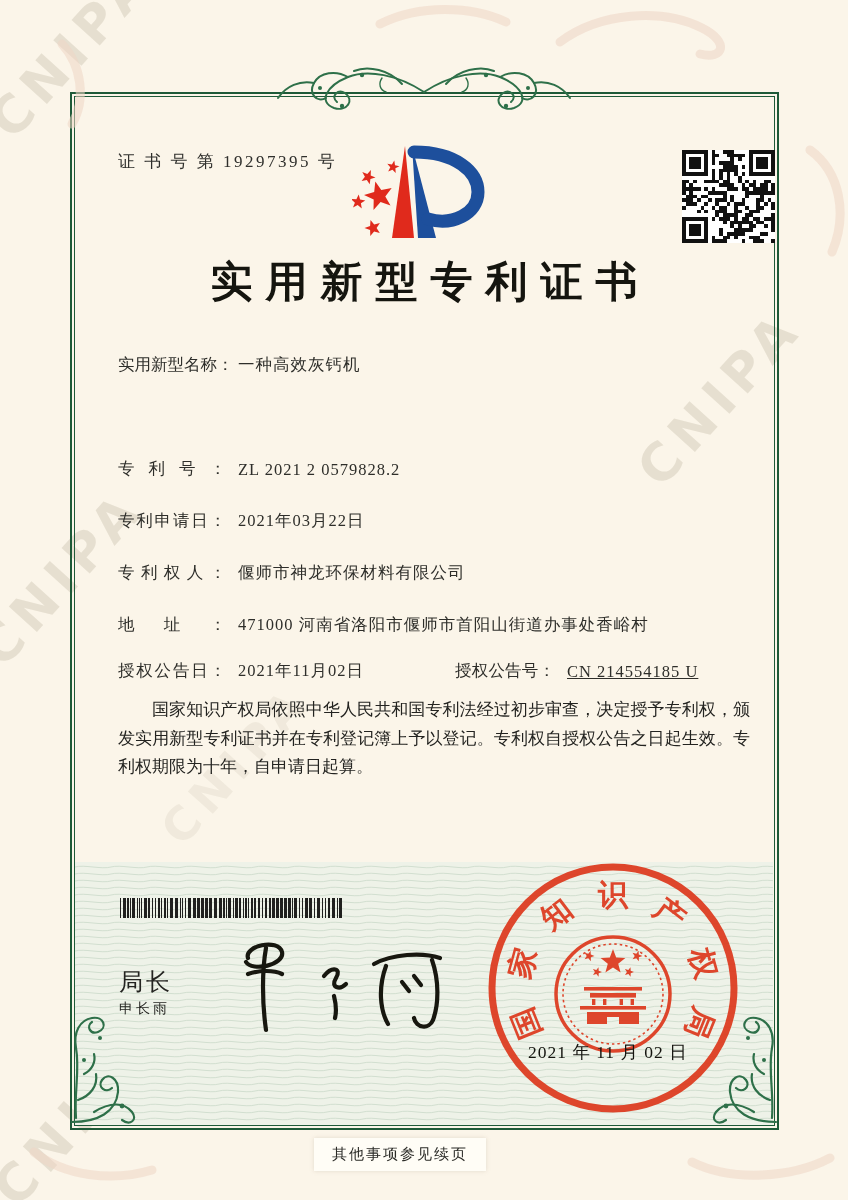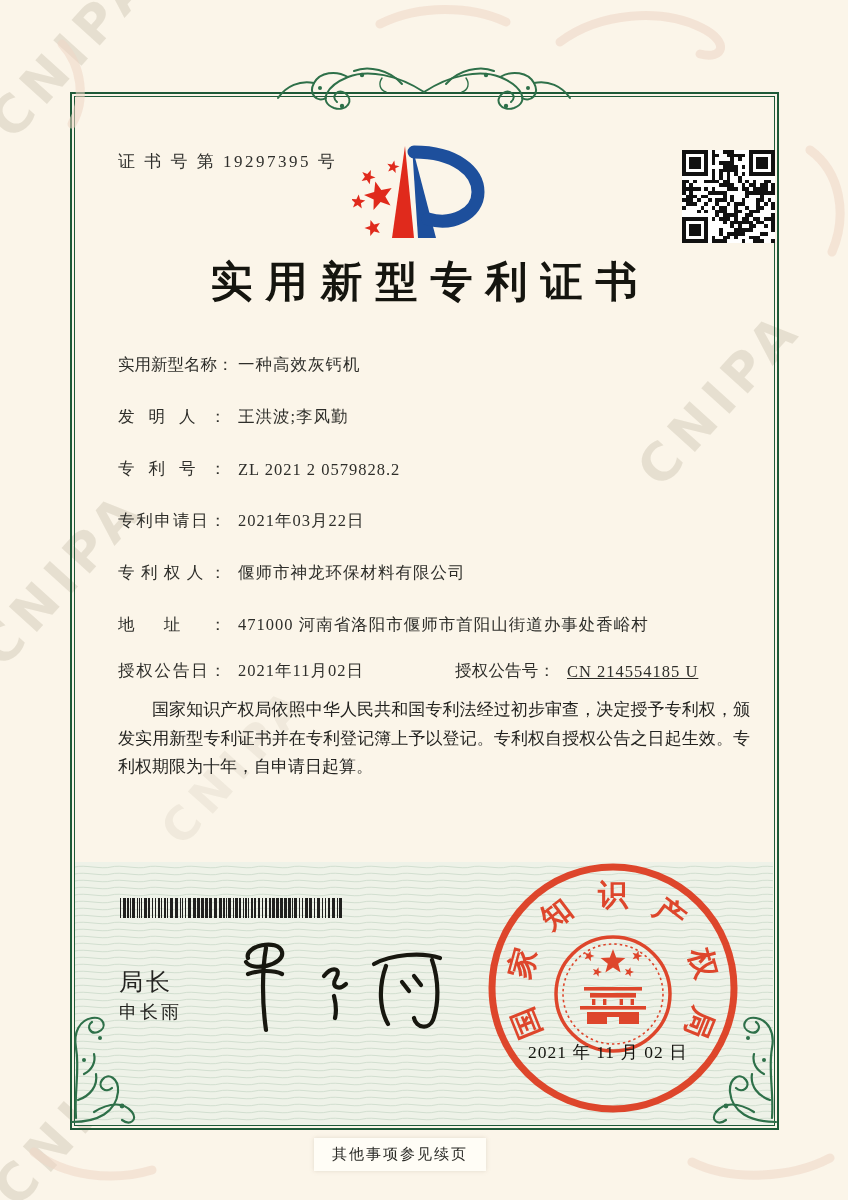--- a/index.html
+++ b/index.html
@@ -46,21 +46,21 @@
   .bodytext{
     position:absolute; left:118px; top:696px; width:632px;
     font-size:17px; line-height:28.5px; color:#232320; text-align:justify;
   }
   .bodytext p{margin:0; text-indent:2em;}
   
   .barcode{position:absolute; left:120px; top:898px; width:226px; height:20px; font-size:0; white-space:nowrap;}
   .barcode i{display:inline-block; height:100%; background:#20201e;}
   
   .signer-title{position:absolute; left:119px; top:966px; font-size:24px; letter-spacing:3px; color:#242421;}
-  .signer-name{position:absolute; left:119px; top:1000px; font-size:18px; letter-spacing:3px; color:#242421;}
+  .signer-name{position:absolute; left:119px; top:1000px; font-size:14px; letter-spacing:3px; color:#242421;}
   .signature{position:absolute; left:226px; top:928px; width:232px; height:112px;}
   
   .seal{position:absolute; left:483px; top:858px; width:260px; height:260px; opacity:.93;}
   .seal-date{position:absolute; left:528px; top:1040px; font-size:17.5px; letter-spacing:1px; color:#14140f; white-space:nowrap;}
   
   .pageno{position:absolute; left:0; top:1089px; width:848px; text-align:center; font-size:13.5px; letter-spacing:2px; color:#33332f;}
   .contnote{
     position:absolute; left:400px; top:1138px; transform:translateX(-50%);
     background:#fffdf6; padding:7px 18px; font-size:15px; letter-spacing:2px; color:#2a2a26;
     box-shadow:0 0 4px rgba(180,170,150,.35);
@@ -415,23 +415,20 @@
       <rect x="20" y="24" width="1" height="1" fill="#111"></rect>
       <rect x="21" y="24" width="1" height="1" fill="#111"></rect>
       <rect x="24" y="24" width="1" height="1" fill="#111"></rect>
     </svg>
 
   <div class="title">实用新型专利证书</div>
 
   <div class="frow" style="top:354px;">
     <span class="flabel">实用新型名称：</span><span class="fval">一种高效灰钙机</span>
   </div>
-  <div class="frow" style="top:406px;">
-    <span class="flabel">发明人：</span><span class="fval">王洪波;李风勤</span>
-  </div>
   <div class="frow" style="top:458px;">
     <span class="flabel">专利号：</span><span class="fval">ZL 2021 2 0579828.2</span>
   </div>
   <div class="frow" style="top:510px;">
     <span class="flabel">专利申请日：</span><span class="fval">2021年03月22日</span>
   </div>
   <div class="frow" style="top:562px;">
     <span class="flabel">专利权人：</span><span class="fval">偃师市神龙环保材料有限公司</span>
   </div>
   <div class="frow" style="top:614px;">

